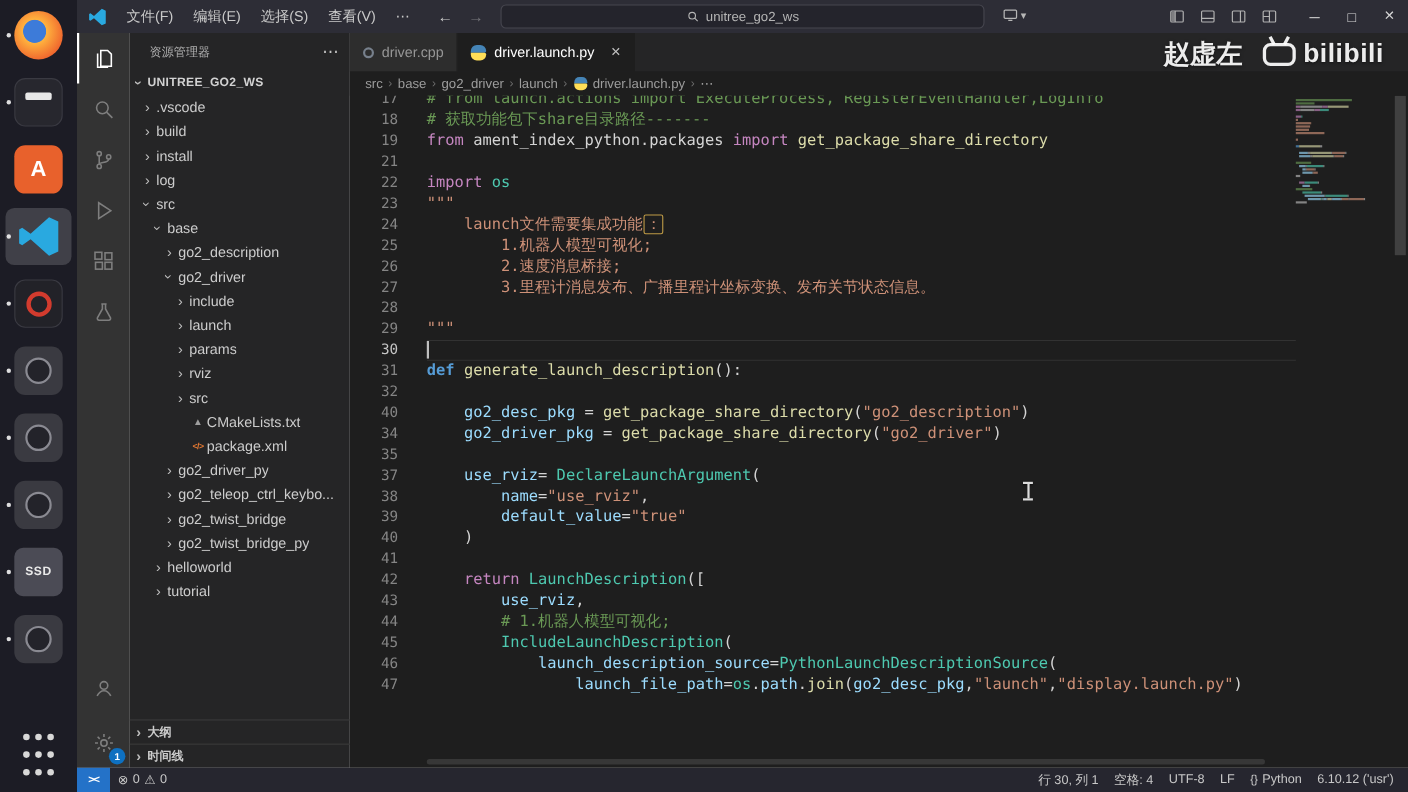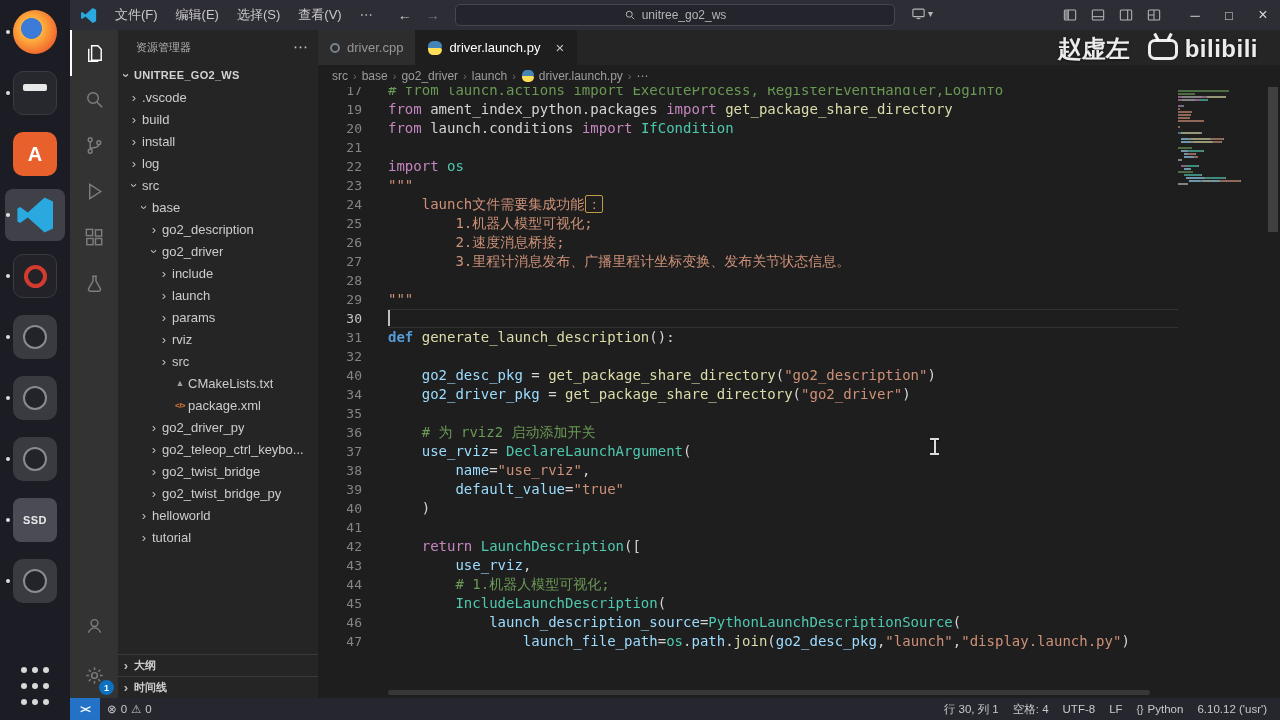--- a/index.html
+++ b/index.html
@@ -454,38 +454,37 @@
               <span>driver.launch.py</span>
             </span>
             <span class="bc-sep">›</span>
             <span class="bc-item">
               <span>⋯</span>
             </span>
           </div>
         <div class="code-wrap">
           <div class="code-lines">
               <div class="code-row"><span class="ln">17</span><span class="lc"><span class="tk-c"># from launch.actions import ExecuteProcess, RegisterEventHandler,LogInfo</span></span></div>
+              <div class="code-row"><span class="ln">18</span><span class="lc"><span class="tk-c"># 获取功能包下share目录路径-------</span></span></div>
               <div class="code-row"><span class="ln">19</span><span class="lc"><span class="tk-k">from </span><span class="tk-p">ament_index_python.packages </span><span class="tk-k">import </span><span class="tk-f">get_package_share_directory</span></span></div>
-              <div class="code-row"><span class="ln">20</span><span class="lc"><span class="tk-k">from </span><span class="tk-p">launch.conditions </span><span class="tk-k">import </span><span class="tk-t">IfCondition</span></span></div>
               <div class="code-row"><span class="ln">21</span><span class="lc"></span></div>
               <div class="code-row"><span class="ln">22</span><span class="lc"><span class="tk-k">import </span><span class="tk-t">os</span></span></div>
               <div class="code-row"><span class="ln">23</span><span class="lc"><span class="tk-s">"""</span></span></div>
               <div class="code-row"><span class="ln">24</span><span class="lc"><span class="tk-s">    launch文件需要集成功能</span><span class="tk-sbox">：</span></span></div>
               <div class="code-row"><span class="ln">25</span><span class="lc"><span class="tk-s">        1.机器人模型可视化;</span></span></div>
               <div class="code-row"><span class="ln">26</span><span class="lc"><span class="tk-s">        2.速度消息桥接;</span></span></div>
               <div class="code-row"><span class="ln">27</span><span class="lc"><span class="tk-s">        3.里程计消息发布、广播里程计坐标变换、发布关节状态信息。</span></span></div>
               <div class="code-row"><span class="ln">28</span><span class="lc"></span></div>
               <div class="code-row"><span class="ln">29</span><span class="lc"><span class="tk-s">"""</span></span></div>
               <div class="code-row cur"><span class="ln lnc">30</span><span class="lc"><span class="caret"></span></span></div>
               <div class="code-row"><span class="ln">31</span><span class="lc"><span class="tk-kd">def </span><span class="tk-f">generate_launch_description</span><span class="tk-p">():</span></span></div>
               <div class="code-row"><span class="ln">32</span><span class="lc"></span></div>
               <div class="code-row"><span class="ln">40</span><span class="lc"><span class="tk-p">    </span><span class="tk-v">go2_desc_pkg</span><span class="tk-p"> = </span><span class="tk-f">get_package_share_directory</span><span class="tk-p">(</span><span class="tk-s">"go2_description"</span><span class="tk-p">)</span></span></div>
               <div class="code-row"><span class="ln">34</span><span class="lc"><span class="tk-p">    </span><span class="tk-v">go2_driver_pkg</span><span class="tk-p"> = </span><span class="tk-f">get_package_share_directory</span><span class="tk-p">(</span><span class="tk-s">"go2_driver"</span><span class="tk-p">)</span></span></div>
               <div class="code-row"><span class="ln">35</span><span class="lc"></span></div>
-              <div class="code-row"><span class="ln">36</span><span class="lc"><span class="tk-c">    # 为 rviz2 启动添加开关</span></span></div>
               <div class="code-row"><span class="ln">37</span><span class="lc"><span class="tk-p">    </span><span class="tk-v">use_rviz</span><span class="tk-p">= </span><span class="tk-t">DeclareLaunchArgument</span><span class="tk-p">(</span></span></div>
               <div class="code-row"><span class="ln">38</span><span class="lc"><span class="tk-p">        </span><span class="tk-v">name</span><span class="tk-p">=</span><span class="tk-s">"use_rviz"</span><span class="tk-p">,</span></span></div>
               <div class="code-row"><span class="ln">39</span><span class="lc"><span class="tk-p">        </span><span class="tk-v">default_value</span><span class="tk-p">=</span><span class="tk-s">"true"</span></span></div>
               <div class="code-row"><span class="ln">40</span><span class="lc"><span class="tk-p">    )</span></span></div>
               <div class="code-row"><span class="ln">41</span><span class="lc"></span></div>
               <div class="code-row"><span class="ln">42</span><span class="lc"><span class="tk-p">    </span><span class="tk-k">return </span><span class="tk-t">LaunchDescription</span><span class="tk-p">([</span></span></div>
               <div class="code-row"><span class="ln">43</span><span class="lc"><span class="tk-p">        </span><span class="tk-v">use_rviz</span><span class="tk-p">,</span></span></div>
               <div class="code-row"><span class="ln">44</span><span class="lc"><span class="tk-c">        # 1.机器人模型可视化;</span></span></div>
               <div class="code-row"><span class="ln">45</span><span class="lc"><span class="tk-p">        </span><span class="tk-t">IncludeLaunchDescription</span><span class="tk-p">(</span></span></div>
               <div class="code-row"><span class="ln">46</span><span class="lc"><span class="tk-p">            </span><span class="tk-v">launch_description_source</span><span class="tk-p">=</span><span class="tk-t">PythonLaunchDescriptionSource</span><span class="tk-p">(</span></span></div>

